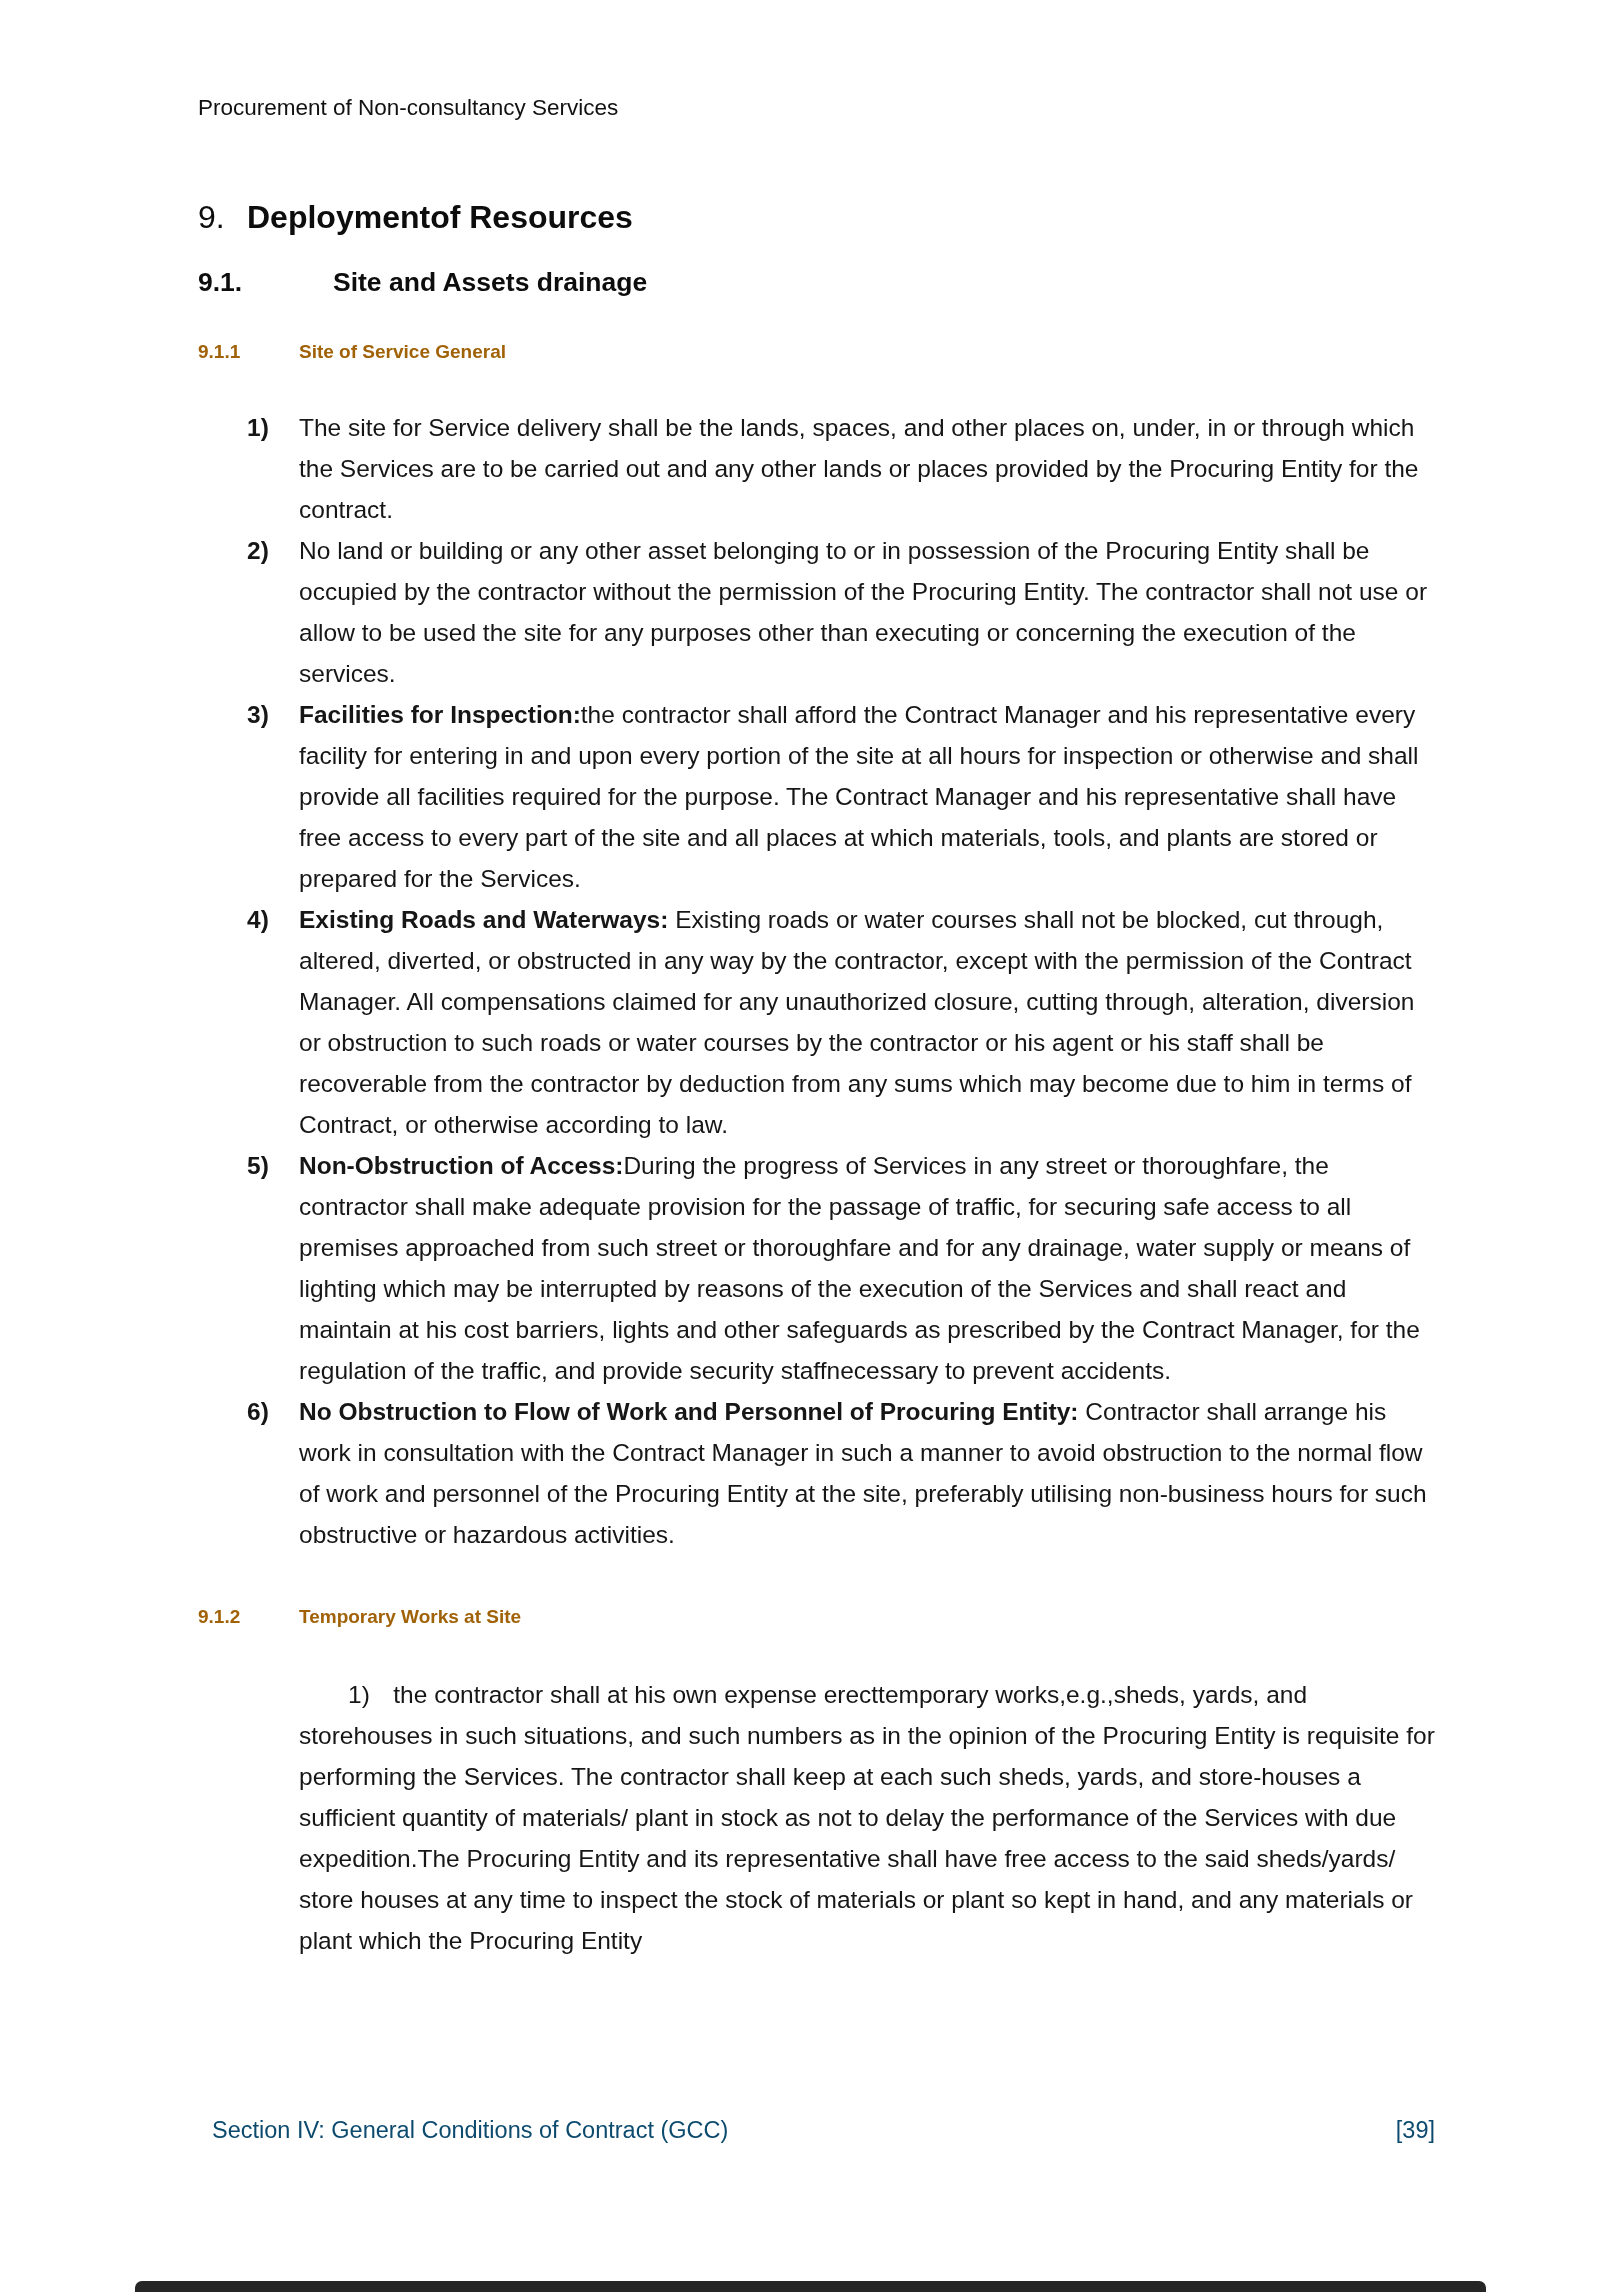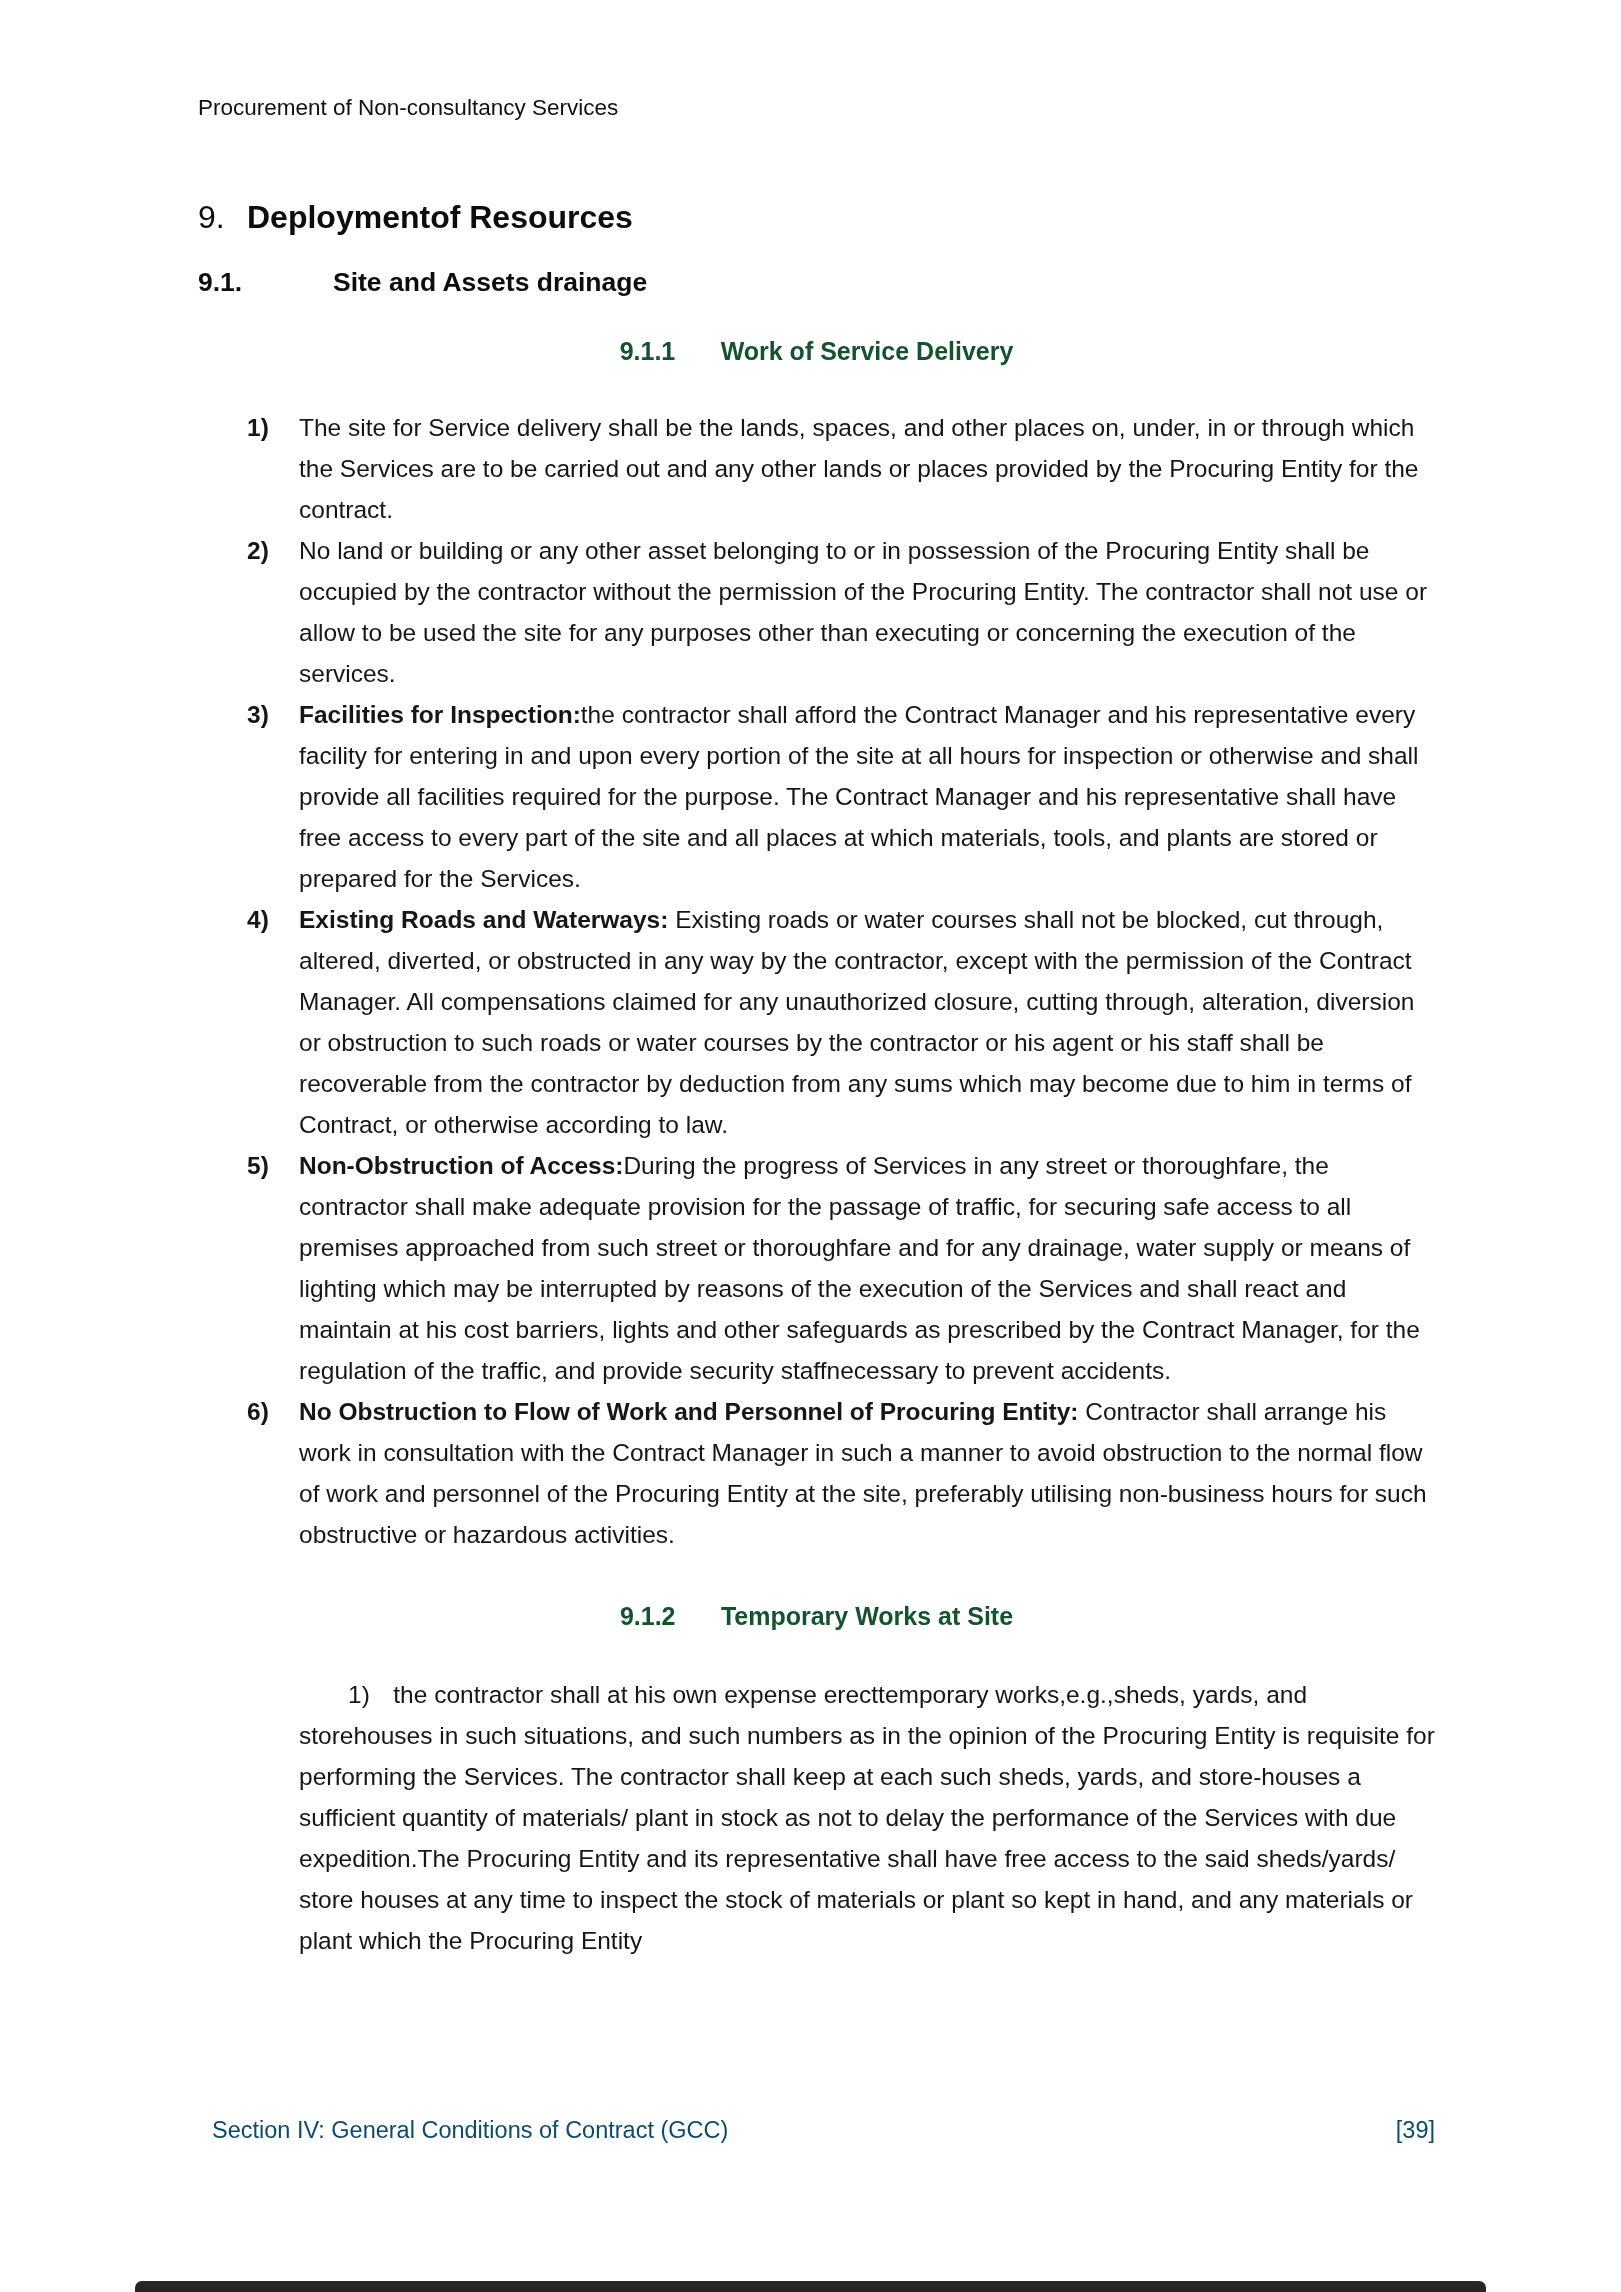--- a/index.html
+++ b/index.html
@@ -45,26 +45,25 @@
     display: flex;
     font-size: 26.5px;
     line-height: 35px;
     margin: 0 0 35px 0;
     font-weight: 700;
     color: #0d0d0d;
     gap: 34px;
   }
   h3.subsubsection-heading {
     display: flex;
-    font-size: 25px;
+    font-size: 19px;
     line-height: 33px;
     margin: 0 0 39px 0;
     font-weight: 700;
-    color: #14532d;
-    justify-content: center;
+    color: #a16207;
   }
   .h-num {
     width: 101px;
     flex: none;
   }
   .list { margin: 0; }
   .list-item {
     position: relative;
     padding-left: 101px;
   }
@@ -123,21 +122,21 @@
     <span class="h1-title">Deploymentof Resources</span>
   </h1>
 
   <h2 class="subsection-heading">
     <span class="h-num">9.1.</span>
     <span>Site and Assets drainage</span>
   </h2>
 
   <h3 class="subsubsection-heading">
     <span class="h-num">9.1.1</span>
-    <span>Work of Service Delivery</span>
+    <span>Site of Service General</span>
   </h3>
 
   <div class="list">
 
     <div class="list-item">
       <span class="item-num">1)</span>
       <span class="lead"></span><span>The site for Service delivery shall be the lands, spaces, and other places on, under, in or through which the Services are to be carried out and any other lands or places provided by the Procuring Entity for the contract.</span>
     </div>
 
     <div class="list-item">

